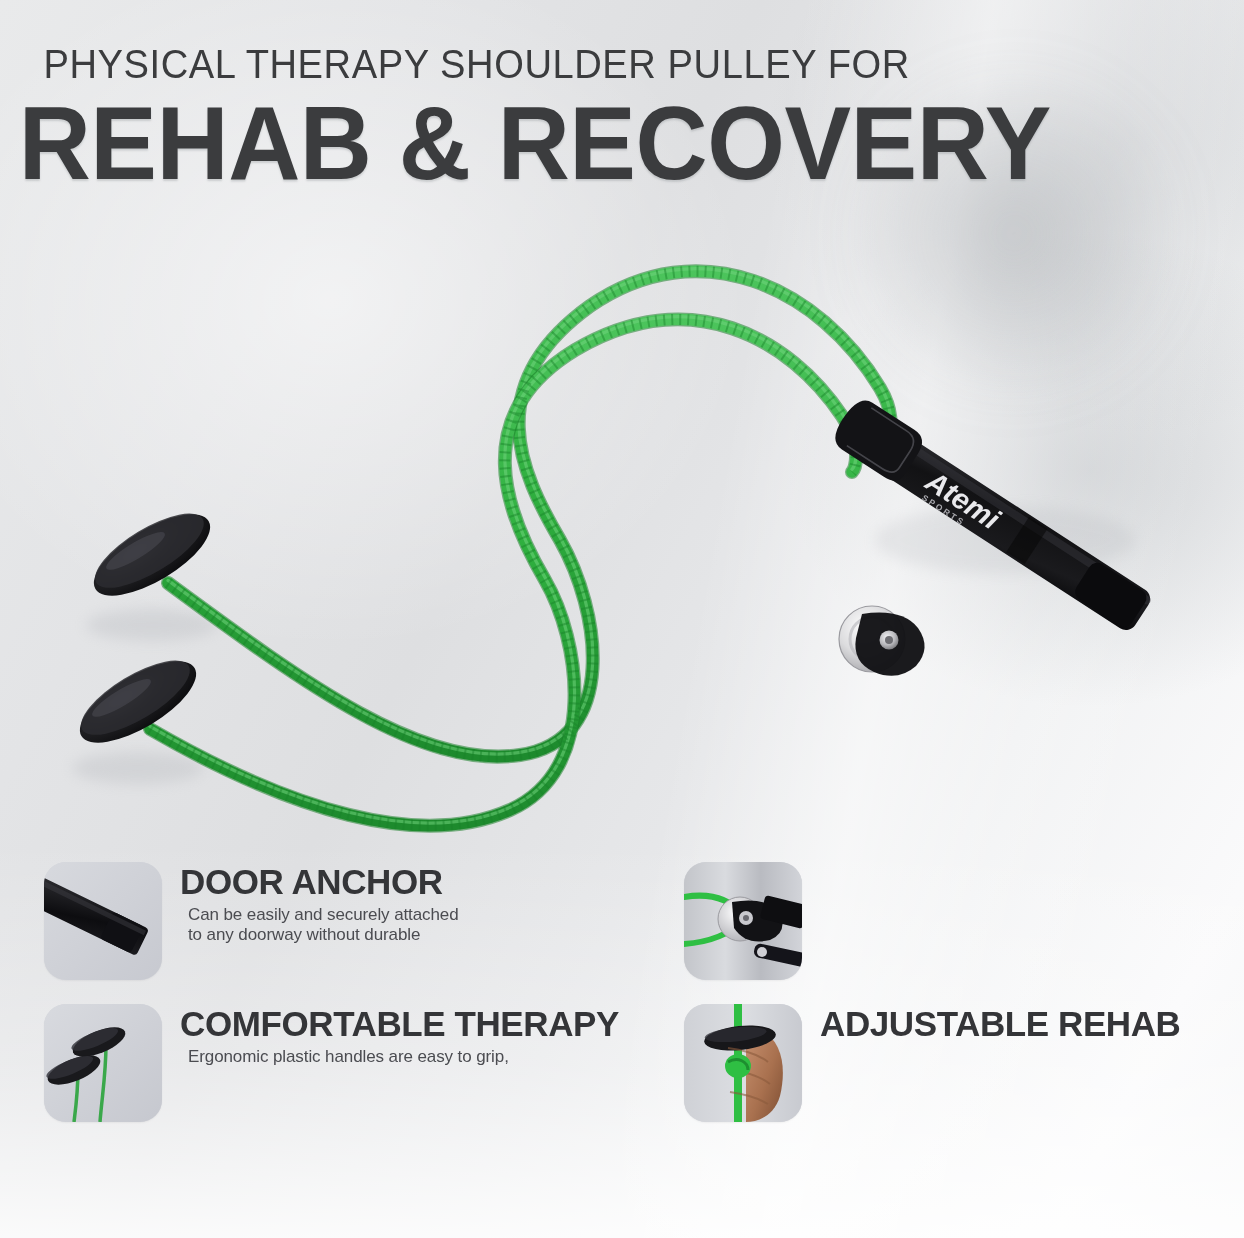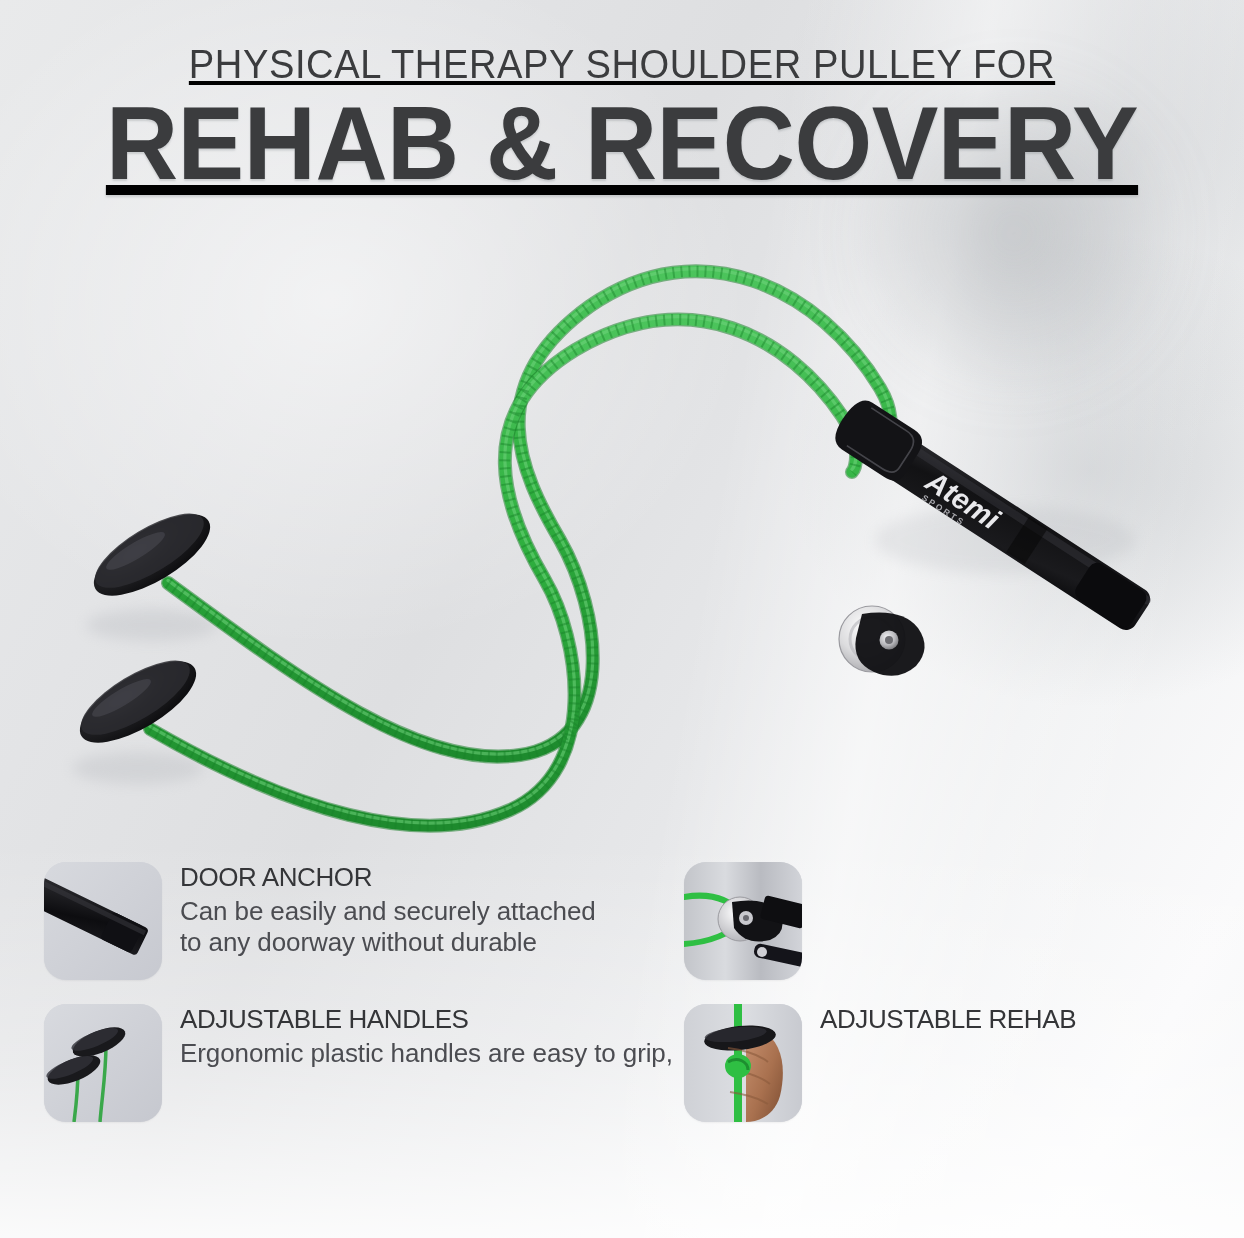--- a/index.html
+++ b/index.html
@@ -36,23 +36,21 @@
     background: radial-gradient(ellipse 50% 45% at 45% 55%, rgba(120,126,132,0.34) 0%, rgba(120,126,132,0.12) 48%, rgba(120,126,132,0) 74%);
     transform: rotate(-24deg);
     filter: blur(26px);
     pointer-events: none;
   }
 
   
   .header {
     position: absolute;
     left: 0; right: 0; top: 44px;
-    text-align: center;
     z-index: 5;
-    text-decoration: underline;
   }
   .kicker {
     font-size: 41px;
     line-height: 1.0;
     letter-spacing: 0.6px;
     font-weight: 500;
     color: #3b3c3e;
     white-space: nowrap;
     transform: scaleX(0.93);
   }
@@ -100,34 +98,35 @@
     height: 118px;
     border-radius: 22px;
     background: #d2d4da;
     overflow: hidden;
     position: relative;
     box-shadow: 0 1px 2px rgba(0,0,0,0.05);
   }
   .thumb svg { display: block; }
   .feat-text { padding-top: 2px; }
   .feat-title {
-    font-size: 26px;
-    font-weight: 400;
+    font-size: 35px;
+    font-weight: 700;
     letter-spacing: -0.4px;
     color: #343538;
     line-height: 1.02;
     margin-bottom: 5px;
     white-space: nowrap;
   }
   .feat-desc {
-    font-size: 26px;
+    font-size: 17px;
     line-height: 1.20;
     color: #4b4c51;
     font-weight: 400;
     letter-spacing: -0.1px;
+    margin-left: 8px;
   }
   .feat-desc span { display: block; white-space: nowrap; }
 </style>
 </head>
 <body>
 
 <div id="page">
 
   <div class="bg-sweep"></div>
   <div class="bg-shadow-tr"></div>
@@ -316,21 +315,21 @@
           <rect width="118" height="118" fill="url(#t3bg)"></rect>
           <path d="M 62,40 C 62,70 58,92 56,118" fill="none" stroke="#3aa84a" stroke-width="3.5"></path>
           <path d="M 34,64 C 34,88 32,102 30,118" fill="none" stroke="#3aa84a" stroke-width="3.5"></path>
           <ellipse cx="55" cy="38" rx="28" ry="11" transform="rotate(-22 55 38)" fill="#19191c"></ellipse>
           <ellipse cx="52" cy="34" rx="25" ry="7" transform="rotate(-22 55 38)" fill="#313138" opacity="0.8"></ellipse>
           <ellipse cx="30" cy="66" rx="28" ry="11" transform="rotate(-22 30 66)" fill="#19191c"></ellipse>
           <ellipse cx="27" cy="62" rx="25" ry="7" transform="rotate(-22 30 66)" fill="#313138" opacity="0.8"></ellipse>
         </svg>
       </div>
       <div class="feat-text">
-        <div class="feat-title">ADJUSTABLE HANDLES</div>
+        <div class="feat-title">COMFORTABLE THERAPY</div>
         <div class="feat-desc">
           <span>Ergonomic plastic handles are easy to grip,</span>
         </div>
       </div>
     </div>
 
     <div class="feature">
       <div class="thumb">
         <svg width="118" height="118" viewBox="0 0 118 118">
           <defs>

